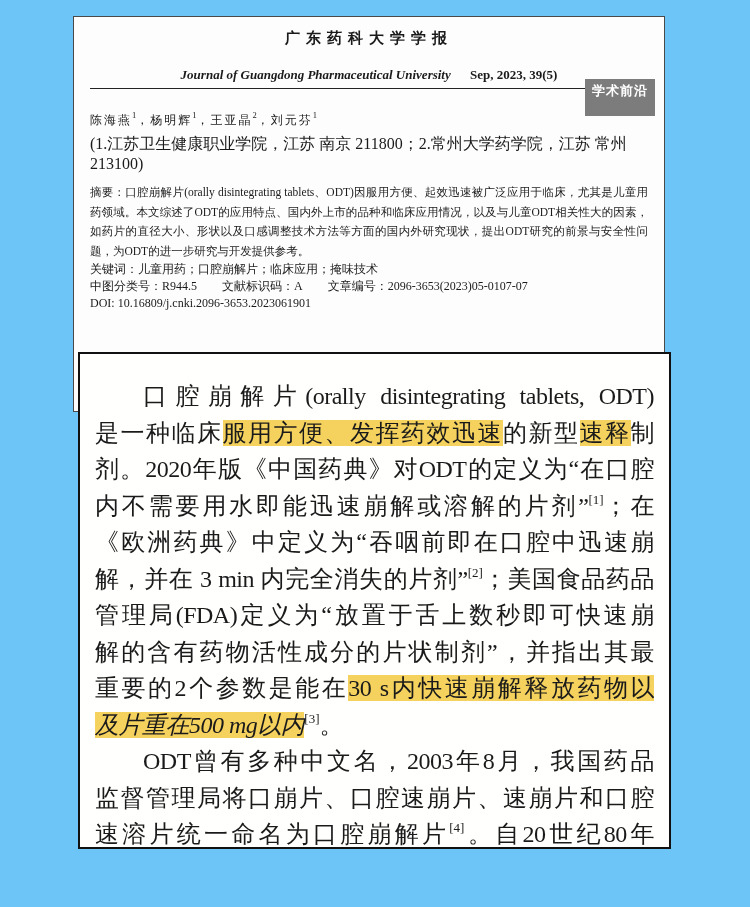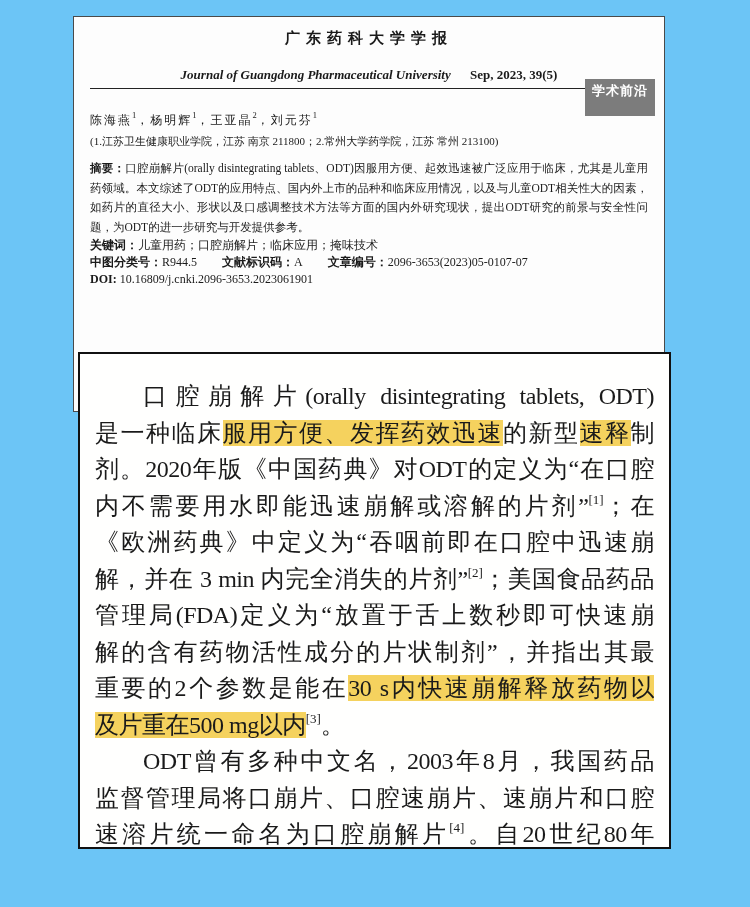--- a/index.html
+++ b/index.html
@@ -32,26 +32,26 @@
     background:#7c7c7c;color:#ffffff;
     font-family:"Liberation Sans","DejaVu Sans",sans-serif;
     font-size:13px;font-weight:bold;letter-spacing:1px;
     padding:3px 7px 16px;
   }
   .article-title{
     margin-top:30px;font-size:25px;font-weight:bold;letter-spacing:2.5px;
   }
   .authors{margin-top:22px;font-size:12px;letter-spacing:2px;}
   .asup{font-size:8.5px;position:relative;top:-1px;letter-spacing:0;}
-  .affiliation{margin-top:5px;font-size:11px;}
+  .affiliation{margin-top:5px;font-size:16px;}
   .abstract{
     margin-top:10px;font-size:11.5px;line-height:19.5px;
     text-align:justify;
   }
-  .blabel{font-weight:bold;}
+  .blabel{font-weight:normal;}
   .meta-line{margin-top:0;font-size:12px;line-height:17px;}
   .meta-line.first{}
   .meta-gap{display:inline-block;width:22px;}
   
   .card2{
     position:absolute;left:78px;top:352px;width:593px;height:497px;
     background:#fffffe;border:2px solid #111;box-sizing:border-box;
     padding:24px 15px 0;overflow:hidden;
   }
   .bline{
@@ -107,18 +107,18 @@
   <div>
       <div class="bline indent"><span>口腔崩解片(orally disintegrating tablets, ODT)</span></div>
       <div class="bline"><span>是一种临床</span><span class="hl" style="background: rgb(245, 210, 94);">服用方便、发挥药效迅速</span><span>的新型</span><span class="hl" style="background: rgb(245, 210, 94);">速释</span><span>制</span></div>
       <div class="bline"><span>剂。2020年版《中国药典》对ODT的定义为“在口腔</span></div>
       <div class="bline"><span>内不需要用水即能迅速崩解或溶解的片剂”</span><sup class="ref">[1]</sup><span>；在</span></div>
       <div class="bline"><span>《欧洲药典》中定义为“吞咽前即在口腔中迅速崩</span></div>
       <div class="bline"><span>解，并在 3 min 内完全消失的片剂”</span><sup class="ref">[2]</sup><span>；美国食品药品</span></div>
       <div class="bline"><span>管理局(FDA)定义为“放置于舌上数秒即可快速崩</span></div>
       <div class="bline"><span>解的含有药物活性成分的片状制剂”，并指出其最</span></div>
       <div class="bline"><span>重要的2个参数是能在</span><span class="hl" style="background: rgb(245, 210, 94);">30 s内快速崩解释放药物以</span></div>
-      <div class="bline short"><span class="hl" style="background: rgb(245, 210, 94);">及片重在500 mg以内</span><sup class="ref">[3]</sup><span>。</span></div>
+      <div class="bline short"><span class="hl" style="background: rgb(245, 210, 94); font-style: italic;">及片重在500 mg以内</span><sup class="ref">[3]</sup><span>。</span></div>
       <div class="bline indent"><span>ODT曾有多种中文名，2003年8月，我国药品</span></div>
       <div class="bline"><span>监督管理局将口崩片、口腔速崩片、速崩片和口腔</span></div>
       <div class="bline"><span>速溶片统一命名为口腔崩解片</span><sup class="ref">[4]</sup><span>。自20世纪80年</span></div>
     </div>
 </div>
 
 </body></html>

